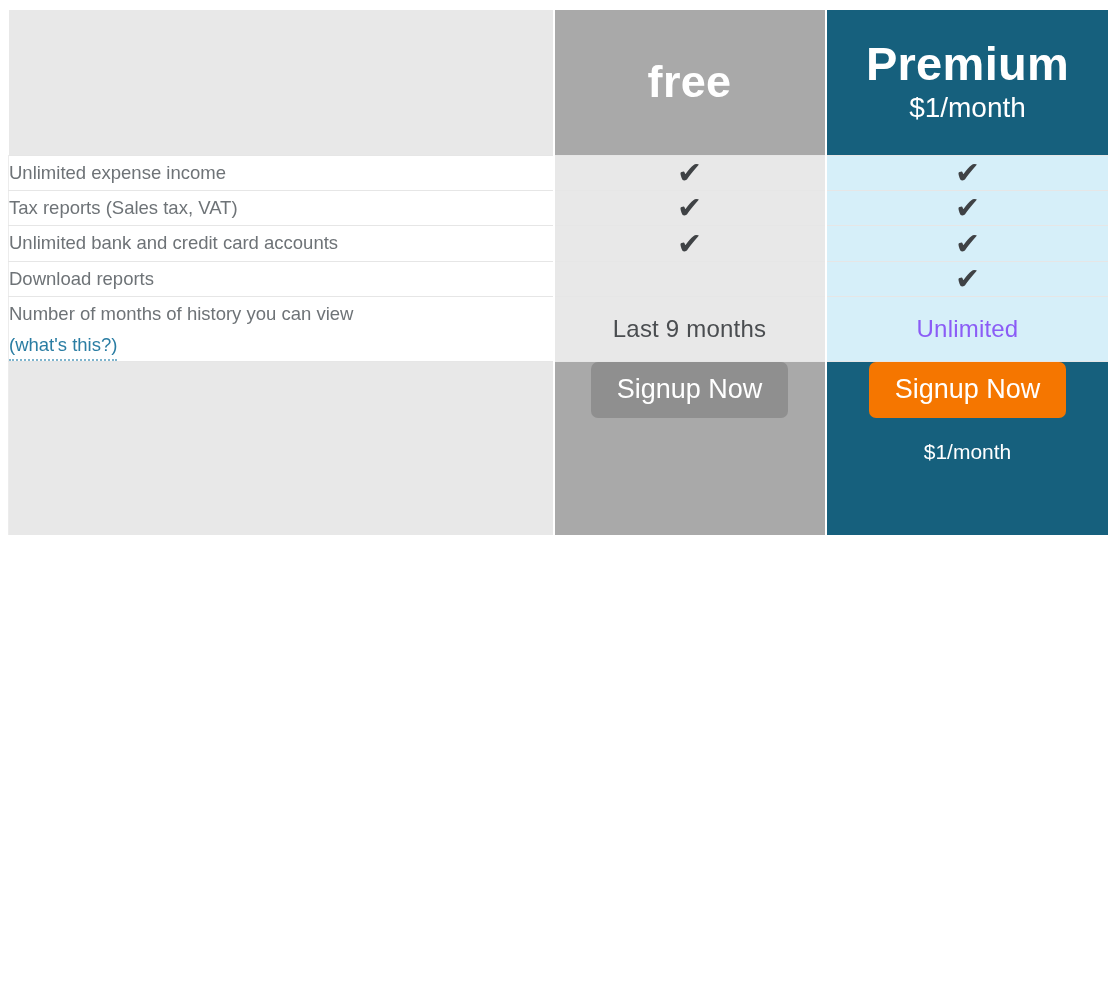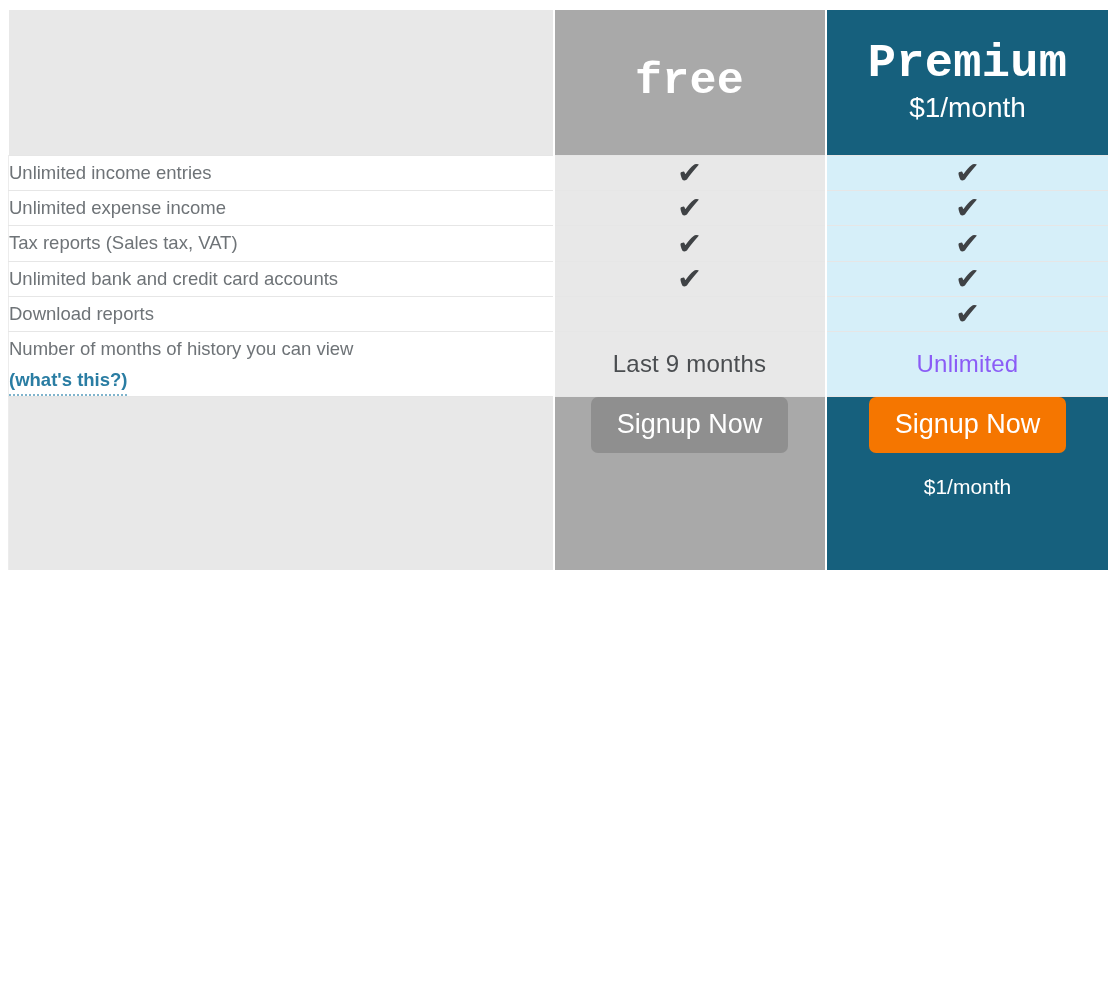--- a/index.html
+++ b/index.html
@@ -49,21 +49,21 @@
     border-left: 2px solid #ffffff;
     border-right: 2px solid #ffffff;
   }
   th.head-premium {
     background: #16607d;
     height: 145px;
     text-align: center;
   }
   .plan-name-serif {
     display: block;
-    font-family: Liberation Mono, monospace;
+    font-family: Liberation Sans, sans-serif;
     font-weight: bold;
     font-size: 47px;
     color: #ffffff;
     line-height: 1.04;
     letter-spacing: 0.3px;
   }
   .plan-name-free {
     font-size: 45px;
   }
   .plan-price-head {
@@ -98,21 +98,20 @@
     font-weight: normal;
   }
   a.whats-this-link {
     display: inline-block;
     font-size: 18.5px;
     color: #2a7da3;
     text-decoration: none;
     border-bottom: 2px dotted #7fb4cc;
     line-height: 1.5;
     margin-top: 0px;
-    font-weight: bold;
   }
 
   td.cell-free {
     background: #e8e8e8;
     text-align: center;
     vertical-align: middle;
     border-left: 2px solid #ffffff;
     border-right: 2px solid #ffffff;
   }
   td.cell-premium {
@@ -216,31 +215,20 @@
         </th>
         <th class="head-premium">
           <span class="plan-name-serif">Premium</span>
           <span class="plan-price-head">$1/month</span>
         </th>
       </tr>
     </thead>
 
     <tbody>
 
-      <tr class="feature-row">
-        <td class="cell-feature">
-          <span class="feature-label">Unlimited income entries</span>
-        </td>
-        <td class="cell-free">
-          <span class="check-glyph">✔</span>
-        </td>
-        <td class="cell-premium">
-          <span class="check-glyph">✔</span>
-        </td>
-      </tr>
 
       <tr class="feature-row">
         <td class="cell-feature">
           <span class="feature-label">Unlimited expense income</span>
         </td>
         <td class="cell-free">
           <span class="check-glyph">✔</span>
         </td>
         <td class="cell-premium">
           <span class="check-glyph">✔</span>

